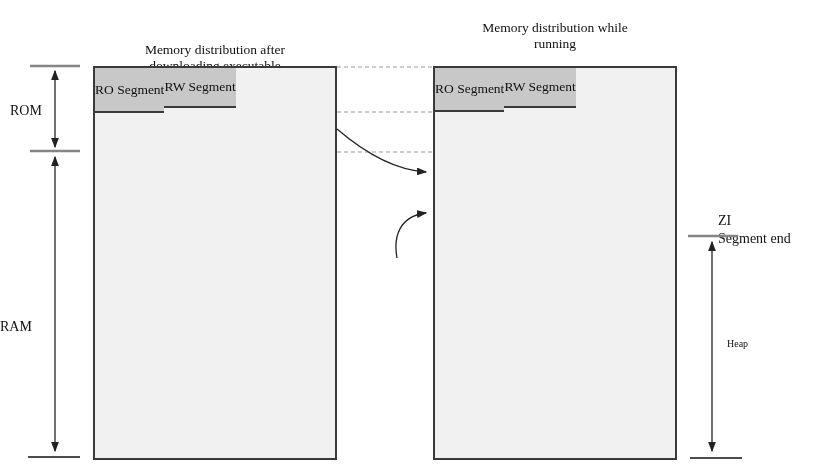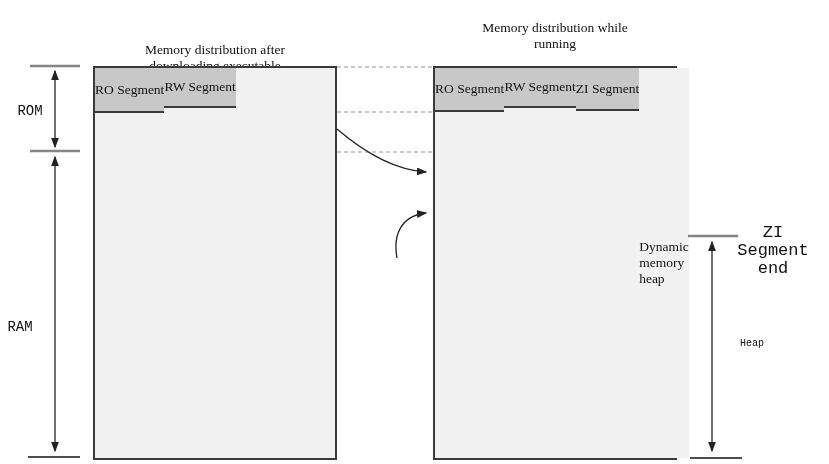--- a/index.html
+++ b/index.html
@@ -39,26 +39,24 @@
     flex:0 0 auto;
   }
   .seg.gray{background:#c8c8c8;}
   .seg.light{background:#f1f1f1;}
   .seg.bline{border-bottom:2px solid #3a3a3a;}
   .seg.grow{flex:1 1 auto;}
   .side-label{
     position:absolute;
     font-size:14px;
     white-space:pre-line;
-    text-align:center;
-    font-family:Liberation Mono, monospace;
   }
   #rom-label{left:10px;top:103px;width:40px;}
   #ram-label{left:0;top:319px;width:40px;}
-  #zi-end-label{left:718px;top:224px;width:110px;font-size:17px;line-height:18px;}
+  #zi-end-label{left:718px;top:212px;width:110px;font-size:14px;line-height:18px;}
   #heap-label{left:727px;top:338px;width:50px;font-size:10px;}
   svg.overlay{
     position:absolute;left:0;top:0;
     pointer-events:none;
   }
 </style>
 </head>
 <body>
 
 <div class="canvas">
@@ -72,22 +70,20 @@
   <div class="mem-col" id="left-col">
     <div class="seg gray bline" style="height:45px;">RO Segment</div>
     <div class="seg gray bline" style="height:40px;">RW Segment</div>
     <div class="seg light grow"></div>
   </div>
 
   <div class="mem-col" id="right-col">
     <div class="seg gray bline" style="height:44px;">RO Segment</div>
     <div class="seg light bline" style="height:41px;"></div>
     <div class="seg gray bline" style="height:40px;">RW Segment</div>
-    <div class="seg gray bline" style="height:43px;">ZI Segment</div>
-    <div class="seg light grow">Dynamic memory heap</div>
   </div>
 
   <div class="side-label" id="rom-label">ROM</div>
   <div class="side-label" id="ram-label">RAM</div>
   <div class="side-label" id="zi-end-label">ZI
 Segment end</div>
   <div class="side-label" id="heap-label">Heap</div>
 
   <svg class="overlay" width="829" height="464" viewBox="0 0 829 464">
     <defs>

